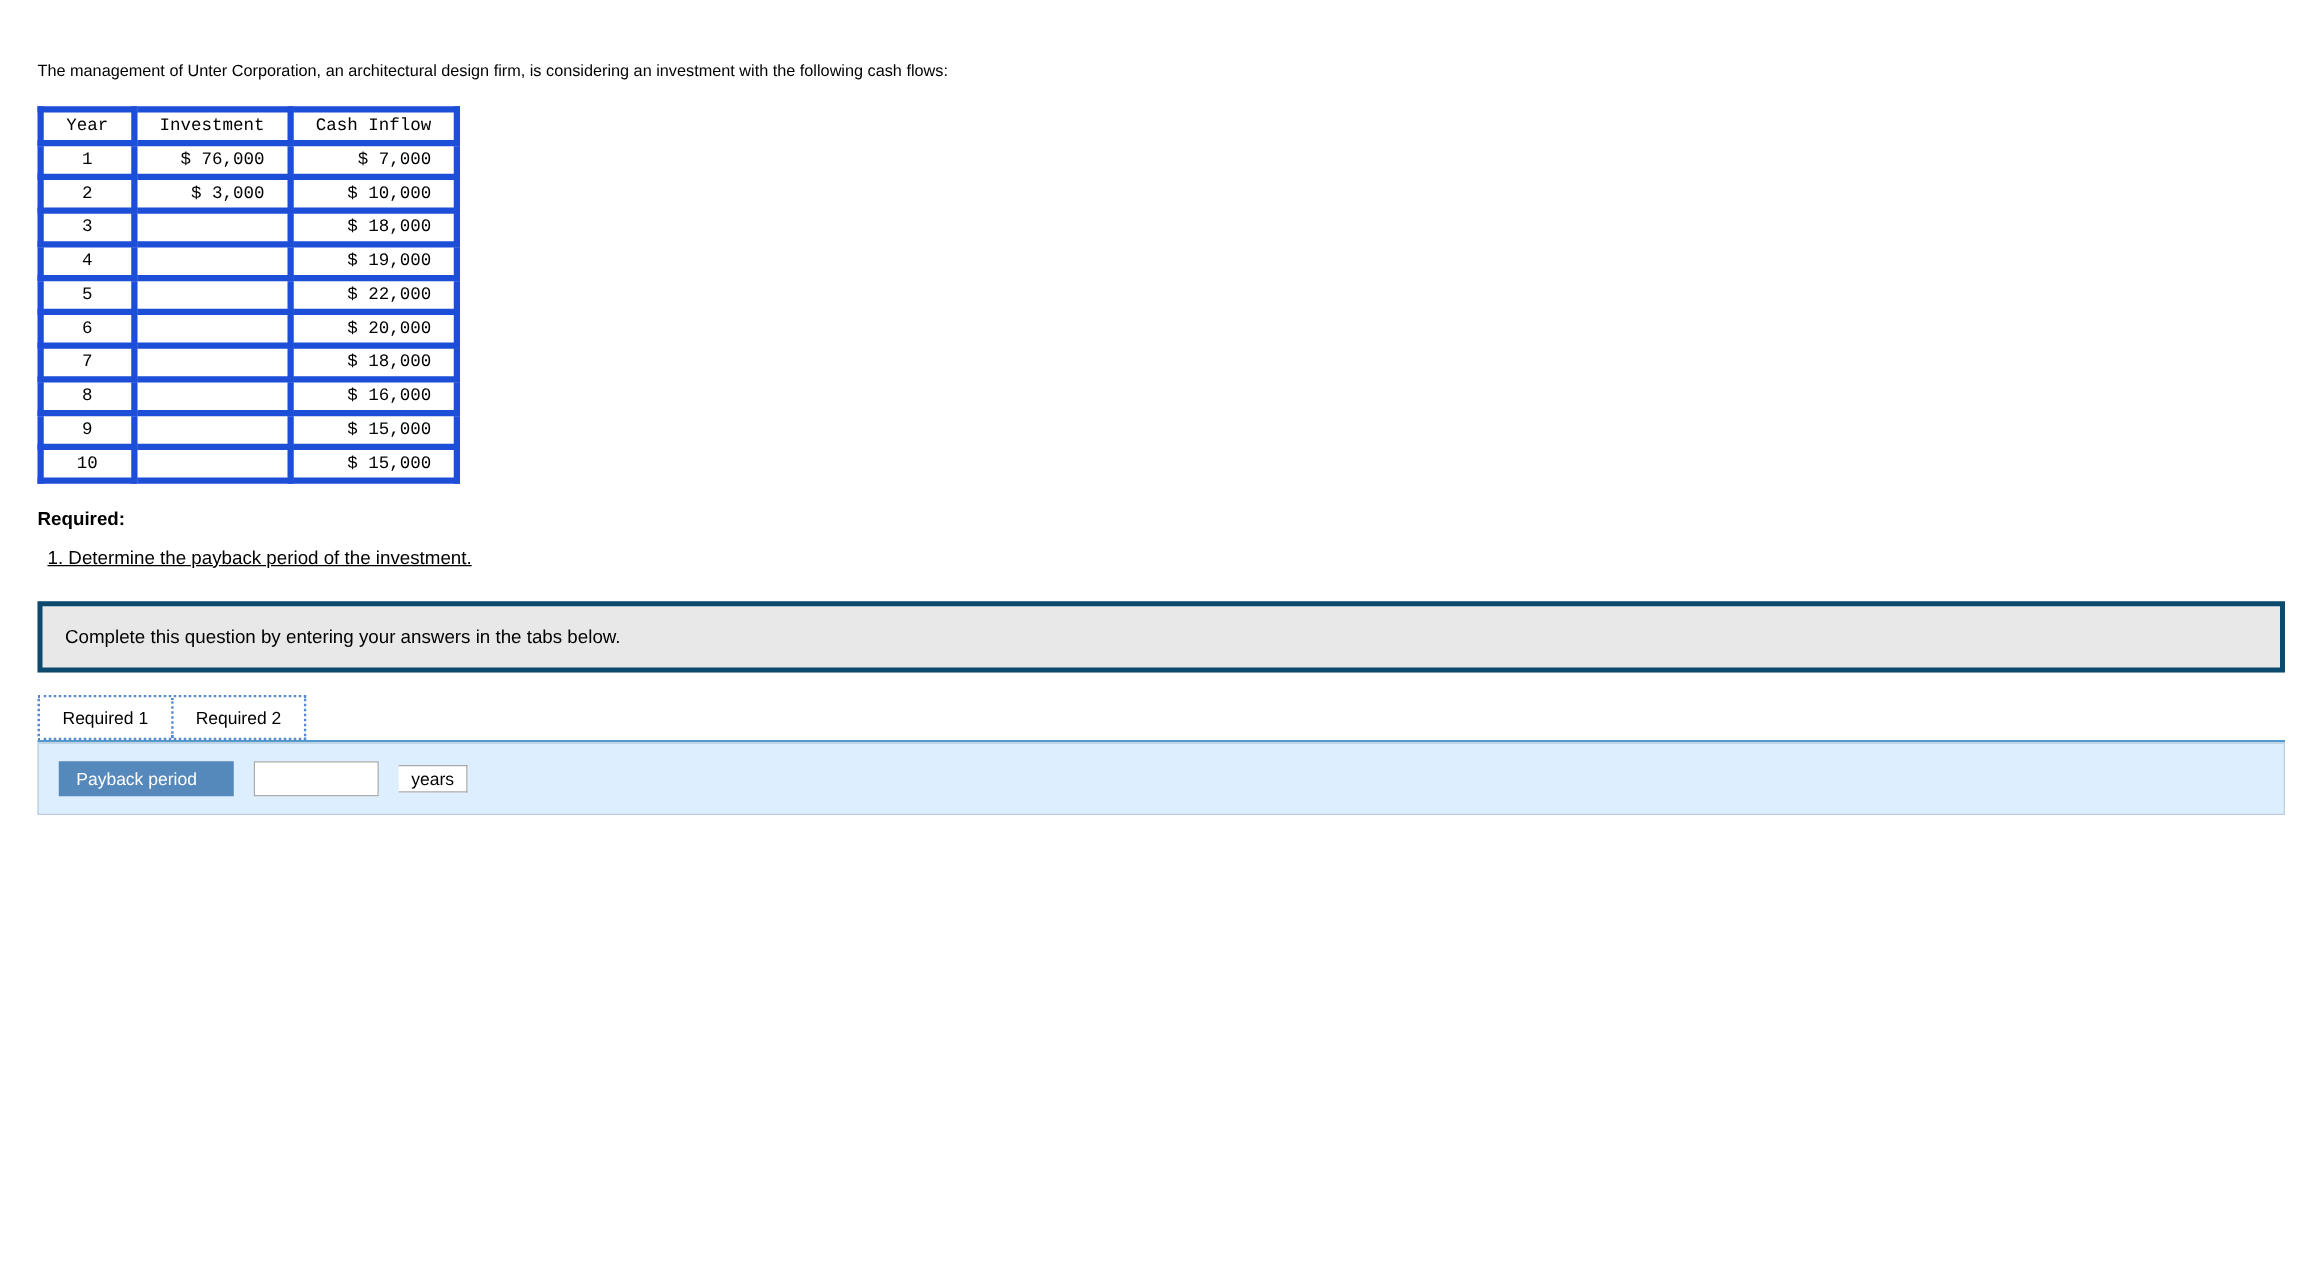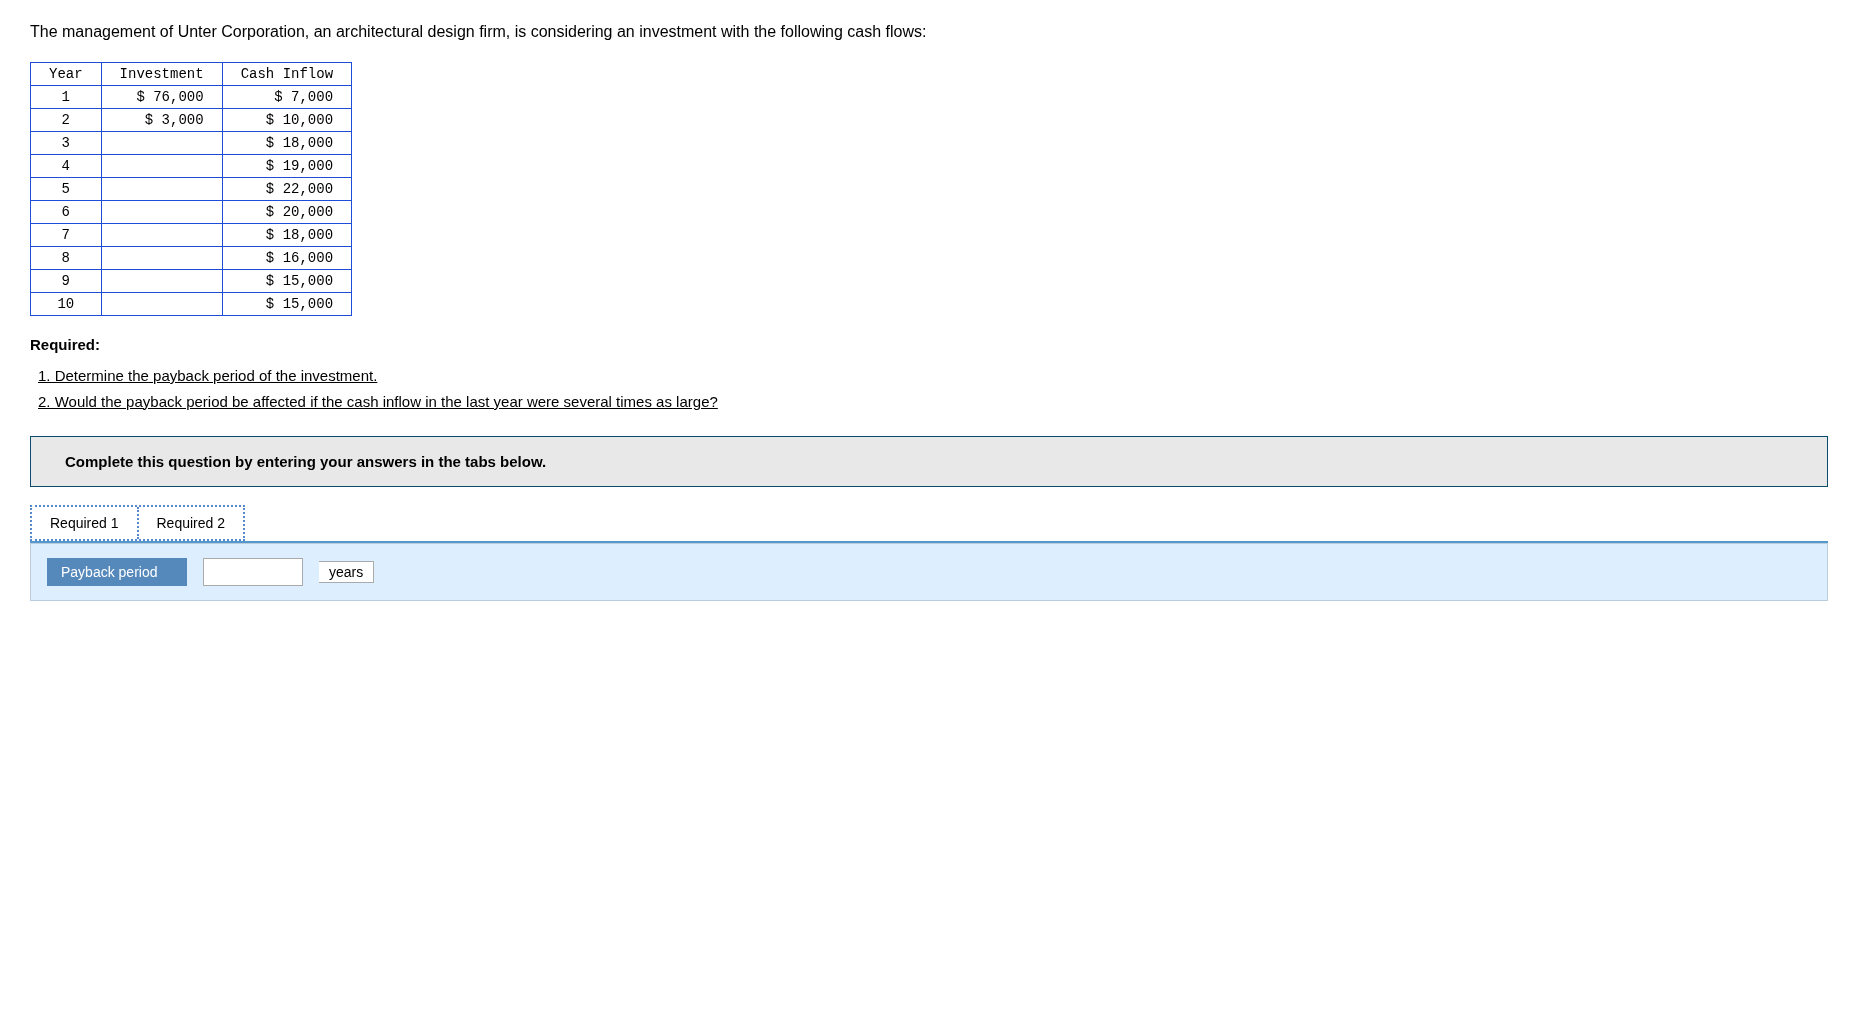--- a/index.html
+++ b/index.html
@@ -10,35 +10,36 @@
 
     body {
       font-family: Arial, sans-serif;
       font-size: 14px;
       background: #ffffff;
       color: #000000;
       padding: 20px 30px;
     }
 
     .intro-text {
-      font-size: 16px;
+      font-size: 13px;
       margin-bottom: 18px;
       line-height: 1.5;
+      margin-top: 27px;
     }
 
     .cash-flow-table {
       border-collapse: collapse;
       font-family: 'Courier New', Courier, monospace;
       font-size: 14px;
       margin-bottom: 20px;
     }
 
     .cash-flow-table th,
     .cash-flow-table td {
-      border: 1px solid #1d4ed8;
+      border: 5px solid #1d4ed8;
       padding: 3px 18px;
       text-align: right;
       white-space: pre;
     }
 
     .cash-flow-table th {
       background: #ffffff;
       font-weight: normal;
       text-align: center;
     }
@@ -59,25 +60,25 @@
     }
 
     .requirements-list p {
       font-size: 15px;
       line-height: 1.7;
       text-decoration: underline;
     }
 
     .complete-banner {
       background: #e8e8e8;
-      padding: 16px 34px;
-      font-weight: bold;
+      padding: 16px 18px;
+      font-weight: normal;
       font-size: 15px;
       margin-bottom: 18px;
-      border: 1px solid #0c4a6e;
+      border: 4px solid #0c4a6e;
     }
 
     .tabs-container {
       border: 2px dotted #5588cc;
       display: inline-flex;
       margin-bottom: 0;
     }
 
     .tab {
       padding: 8px 18px;
@@ -216,21 +217,20 @@
         <td></td>
         <td>$ 15,000</td>
       </tr>
     </tbody>
 </table>
 
 <p class="required-heading">Required:</p>
 
 <div class="requirements-list">
   <p>1. Determine the payback period of the investment.</p>
-  <p>2. Would the payback period be affected if the cash inflow in the last year were several times as large?</p>
 </div>
 
 <div class="complete-banner">Complete this question by entering your answers in the tabs below.</div>
 
 <div class="tabs-row">
   <div class="tabs-container">
     <div class="tab active">Required 1</div>
     <div class="tab">Required 2</div>
   </div>
 </div>

